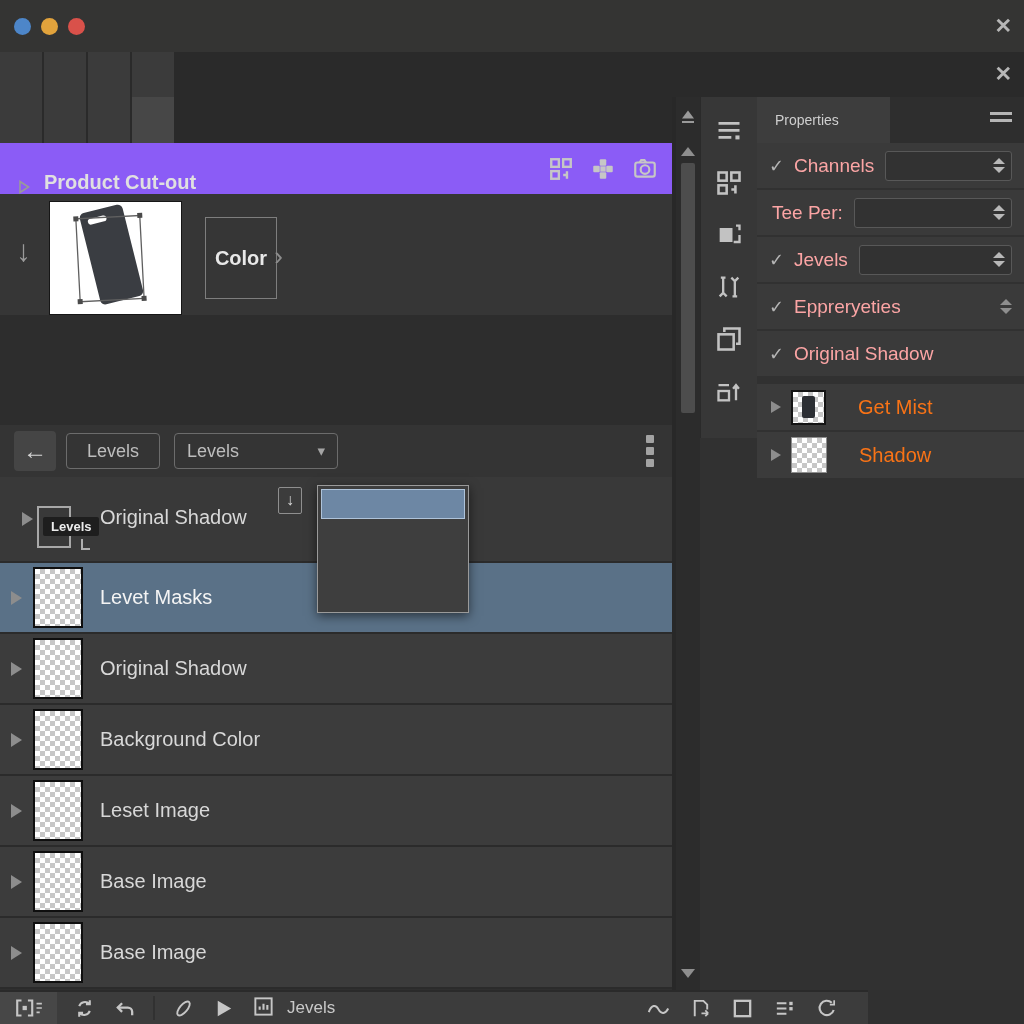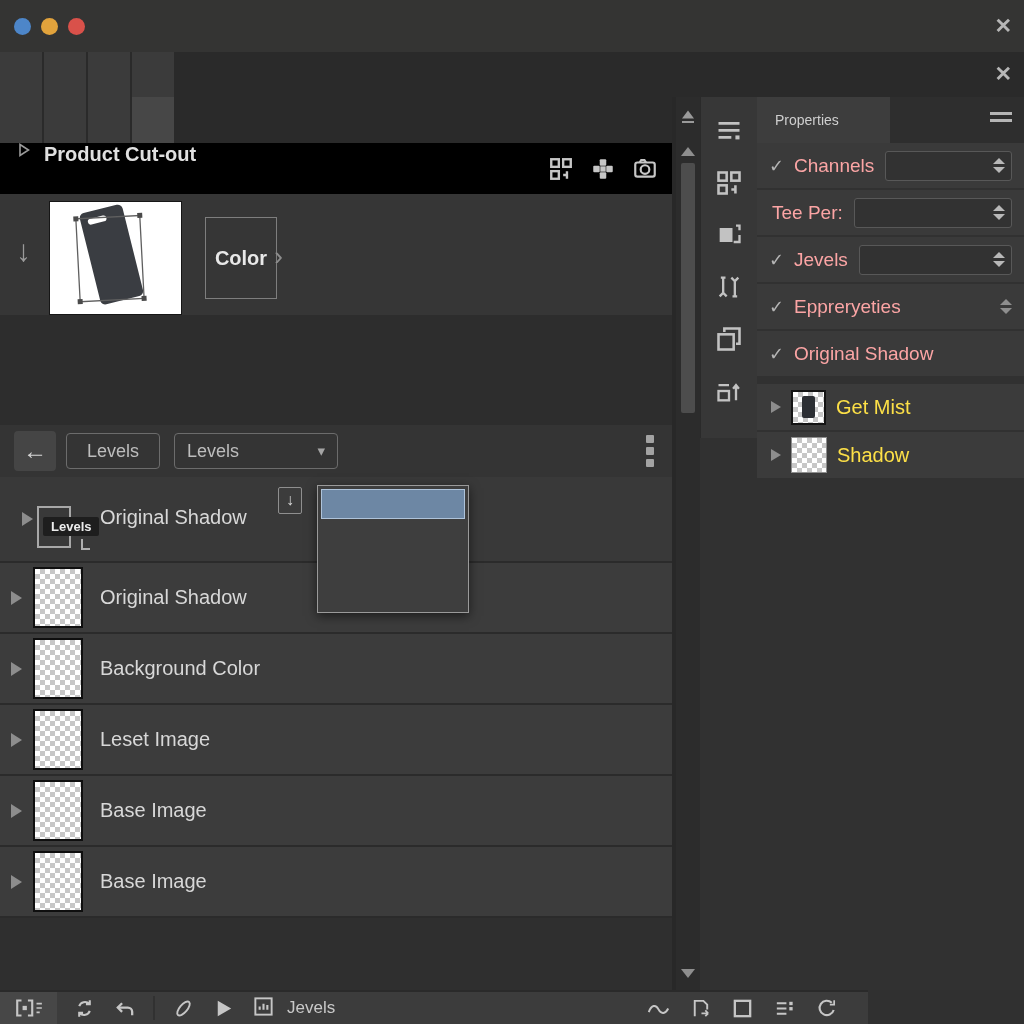--- a/index.html
+++ b/index.html
@@ -15,22 +15,22 @@
   .menu-item{font-size:19px;font-weight:700;color:#e3e3e3;cursor:default;}
   .close-x{position:absolute;right:12px;font-size:21px;color:#b6b6b6;font-weight:700;}
 
   
   .tabbar1{left:0;top:52px;width:1024px;height:45px;background:#2a2a2a;display:flex;gap:2px;}
   .tabbar2{left:0;top:97px;width:676px;height:46px;background:#2a2a2a;display:flex;gap:2px;}
   .tab{background:#3b3b3b;padding:0 21px;display:flex;align-items:center;font-size:19px;color:#c7c7c7;white-space:nowrap;}
   .tab.lit{background:#474747;color:#dadada;}
 
   
-  .phead{left:0;top:143px;width:676px;height:51px;background:#000000;border-bottom:2px solid #2c2c2c;
-         display:flex;align-items:flex-start;}
+  .phead{left:0;top:143px;width:676px;height:51px;background:#8b5cf6;border-bottom:2px solid #2c2c2c;
+         display:flex;align-items:flex-end;}
   .phead-title{font-size:20px;font-weight:700;color:#e0e0e0;margin-left:14px;}
   .tri-outline{margin-left:18px;width:12px;height:14px;flex:none;}
   .phead-icons{position:absolute;left:548px;top:13px;display:flex;gap:16px;}
   .thumb-area{left:0;top:194px;width:676px;height:121px;background:#363636;}
   .import-arrow{left:16px;top:234px;font-size:30px;color:#9a9a9a;font-weight:700;}
   .product-thumb{left:49px;top:201px;width:131px;height:112px;background:#fff;border:1px solid #161616;}
   .vector-node{left:205px;top:217px;width:70px;height:80px;border:1px solid #7e7e7e;
                display:flex;align-items:center;justify-content:center;}
   .vector-label{font-size:20px;font-weight:700;color:#e8e8e8;}
   .vector-chevron{position:absolute;right:-7px;top:28px;font-size:26px;color:#8d8d8d;line-height:20px;}
@@ -115,21 +115,21 @@
   .spin.solo{position:static;margin-left:auto;}
   .spin.solo .up{border-bottom-color:#8e8e8e;}
   .spin.solo .dn{border-top-color:#8e8e8e;}
   .pspacer{height:6px;}
   .prow{height:46px;margin-bottom:2px;background:#3b3b3b;display:flex;align-items:center;padding:0 12px;}
   .prow .tri{margin-left:2px;border-left-width:10px;border-top-width:6px;border-bottom-width:6px;}
   .pthumb{margin-left:10px;width:31px;height:31px;border:2px solid #141414;flex:none;
           display:flex;align-items:center;justify-content:center;}
   .pthumb.lite{border:1px solid #8d8d8d;width:34px;height:34px;}
   .pthumb.phone::after{content:"";width:13px;height:22px;background:#2b2e33;border-radius:2px;display:block;}
-  .pname{margin-left:10px;font-size:20px;color:#fde047;}
+  .pname{margin-left:32px;font-size:20px;color:#f97316;}
 
   
   .statusbar{left:0;top:990px;width:868px;height:34px;background:#3c3c3c;border-top:2px solid #2a2a2a;
              display:flex;align-items:center;box-sizing:border-box;}
   .sb-seg0{width:57px;height:100%;background:#474747;display:flex;align-items:center;justify-content:center;flex:none;}
   .sb-left{display:flex;align-items:center;gap:17px;margin-left:16px;}
   .sb-div{width:2px;height:24px;background:#313131;}
   .sb-tool{display:flex;align-items:center;gap:12px;margin-left:17px;}
   .sb-label{font-size:17px;color:#c9c9c9;}
   .sb-right{display:flex;align-items:center;gap:19px;margin-left:auto;margin-right:30px;}
@@ -249,20 +249,25 @@
       <i></i>
     </div>
 
   <div class="abs stack" id="stack">
       <div class="lrow0">
     <span class="tri lv-tri"></span>
     <span class="lv-frame"></span>
     <span class="lv-badge">Levels</span>
     <span class="lv-corner"></span>
     <span class="lv-name">Original Shadow</span>
+  </div>
+      <div class="lrow sel">
+    <span class="tri"></span>
+    <span class="lthumb checker"></span>
+    <span class="lname">Levet Masks</span>
   </div>
       <div class="lrow">
     <span class="tri"></span>
     <span class="lthumb checker"></span>
     <span class="lname">Original Shadow</span>
   </div>
       <div class="lrow">
     <span class="tri"></span>
     <span class="lthumb checker"></span>
     <span class="lname">Background Color</span>

